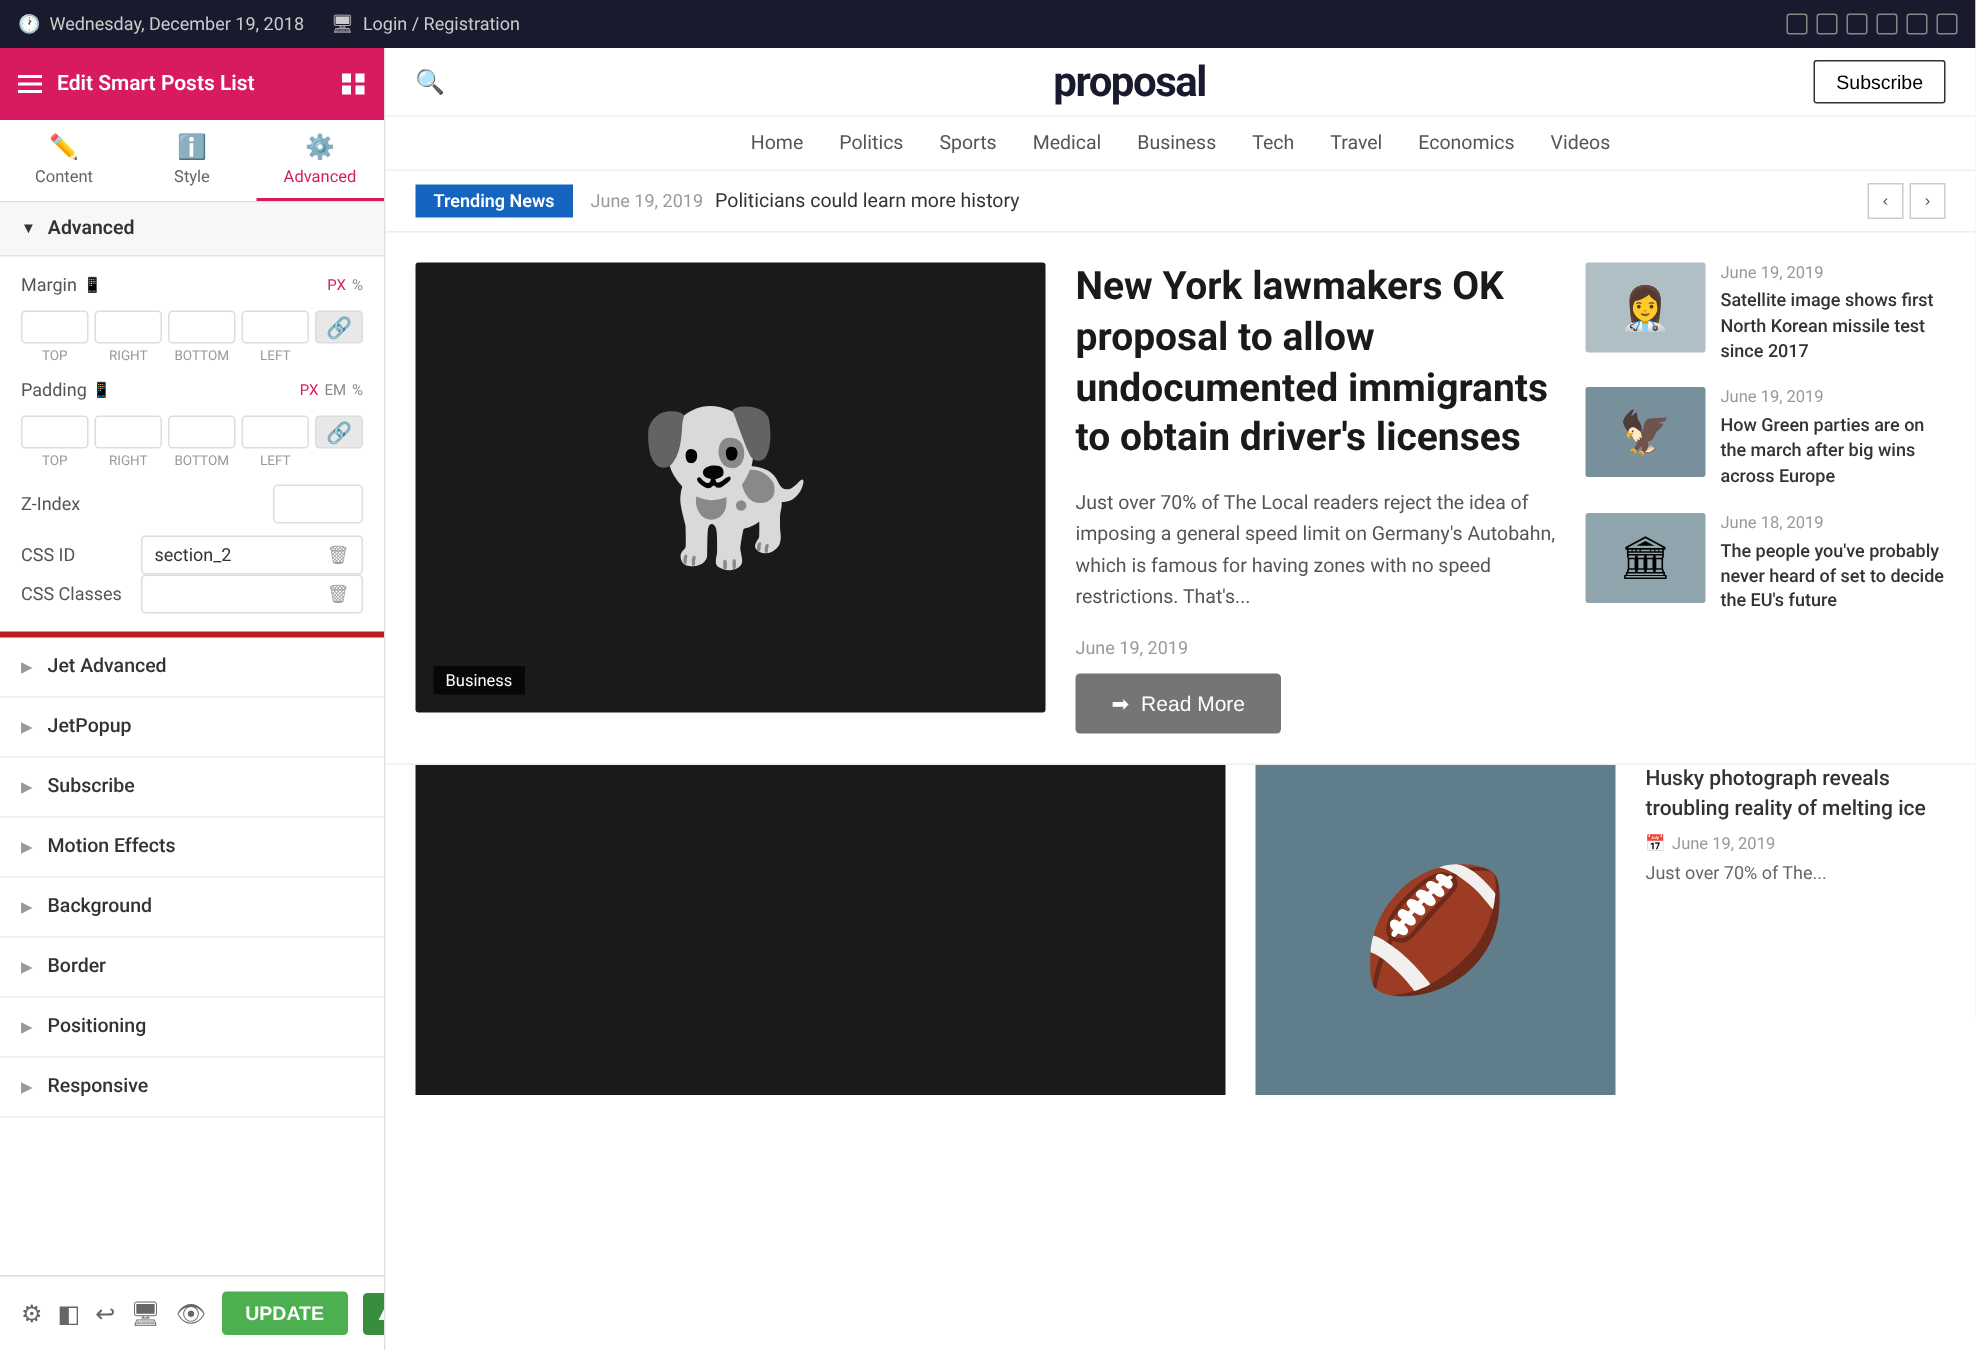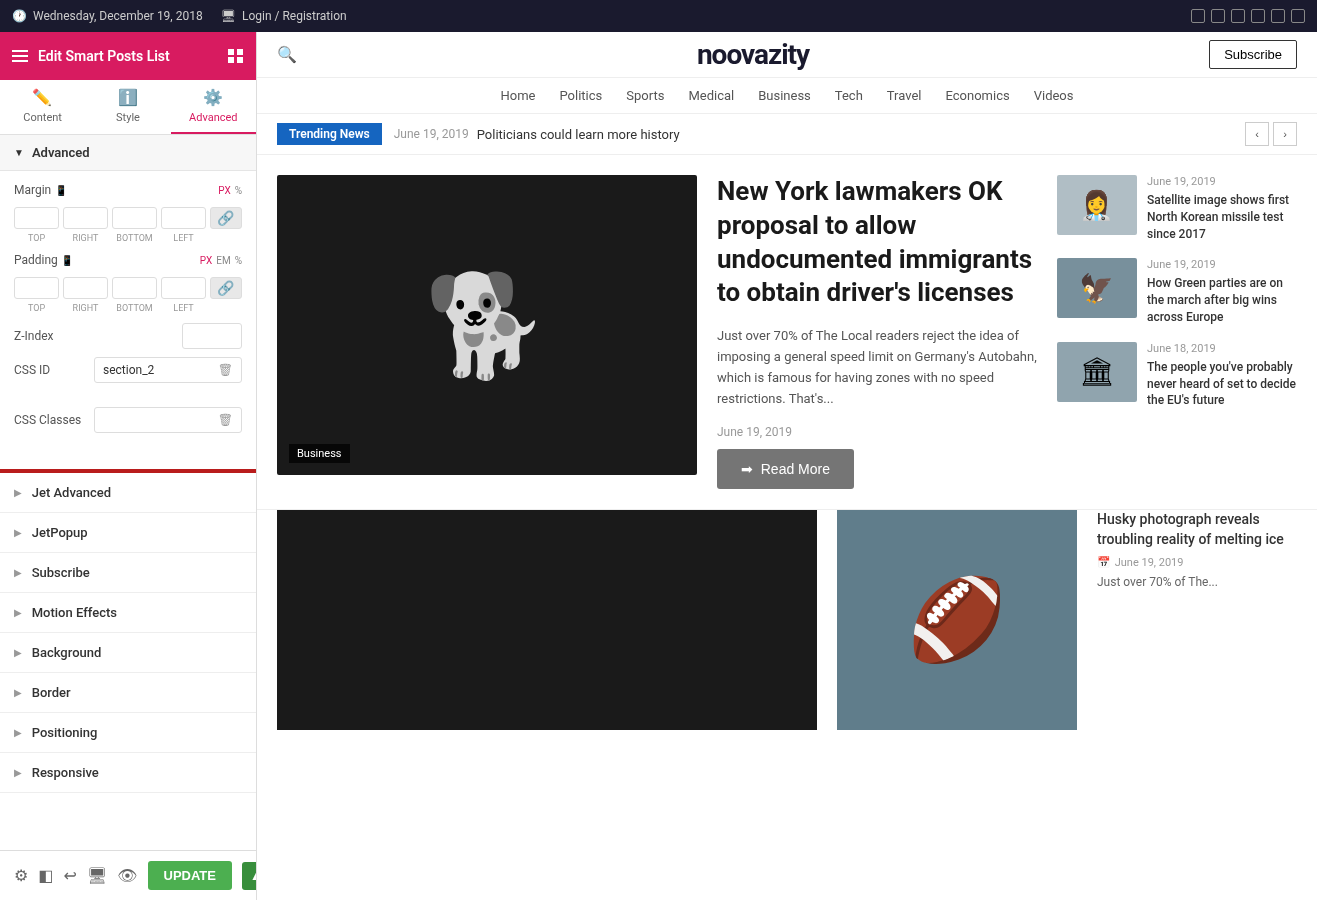--- a/index.html
+++ b/index.html
@@ -41,21 +41,21 @@
     .field-units { margin-left: auto; display: flex; gap: 4px; font-size: 10px; color: #888; }
     .field-units span { cursor: pointer; }
     .field-units span.active { color: #d81b60; }
 
     .input-grid { display: grid; grid-template-columns: 1fr 1fr 1fr 1fr 32px; gap: 4px; margin-bottom: 4px; }
     .input-grid input { width: 100%; border: 1px solid #ddd; border-radius: 3px; padding: 4px; font-size: 11px; text-align: center; color: #333; }
     .link-btn { background: #e8e8e8; border: 1px solid #ddd; border-radius: 3px; cursor: pointer; display: flex; align-items: center; justify-content: center; font-size: 14px; color: #555; }
     .input-labels { display: grid; grid-template-columns: 1fr 1fr 1fr 1fr 32px; gap: 4px; margin-bottom: 10px; }
     .input-labels span { text-align: center; font-size: 9px; color: #999; text-transform: uppercase; }
 
-    .text-field-row { display: flex; align-items: center; margin-bottom: 24px; }
+    .text-field-row { display: flex; align-items: center; margin-bottom: 0; }
     .text-field-label { font-size: 12px; color: #555; width: 80px; }
     .text-input { flex: 1; border: 1px solid #ddd; border-radius: 3px; padding: 5px 8px; font-size: 12px; color: #333; display: flex; align-items: center; justify-content: space-between; }
     .text-input-clear { font-size: 12px; color: #999; cursor: pointer; }
 
     .z-index-row { display: flex; align-items: center; margin-bottom: 8px; }
     .z-index-label { font-size: 12px; color: #555; flex: 1; }
     .z-index-input { width: 60px; border: 1px solid #ddd; border-radius: 3px; padding: 5px 8px; font-size: 12px; }
 
     .collapsible-item { border-bottom: 1px solid #eee; }
     .collapsible-header { display: flex; align-items: center; padding: 12px 14px; cursor: pointer; font-size: 13px; color: #333; font-weight: 500; }
@@ -310,21 +310,21 @@
       <span class="footer-icon">👁</span>
       <button class="update-btn">UPDATE</button>
       <button class="update-arrow">▲</button>
     </div>
   </div>
 
   <div class="main-content">
 
     <div class="site-header-bar">
       <span class="search-icon-site">🔍</span>
-      <span class="site-logo">noovazity</span>
+      <span class="site-logo">proposal</span>
       <button class="subscribe-btn">Subscribe</button>
     </div>
 
     <nav class="site-nav">
       <a>Home</a>
       <a>Politics</a>
       <a>Sports</a>
       <a>Medical</a>
       <a>Business</a>
       <a>Tech</a>

